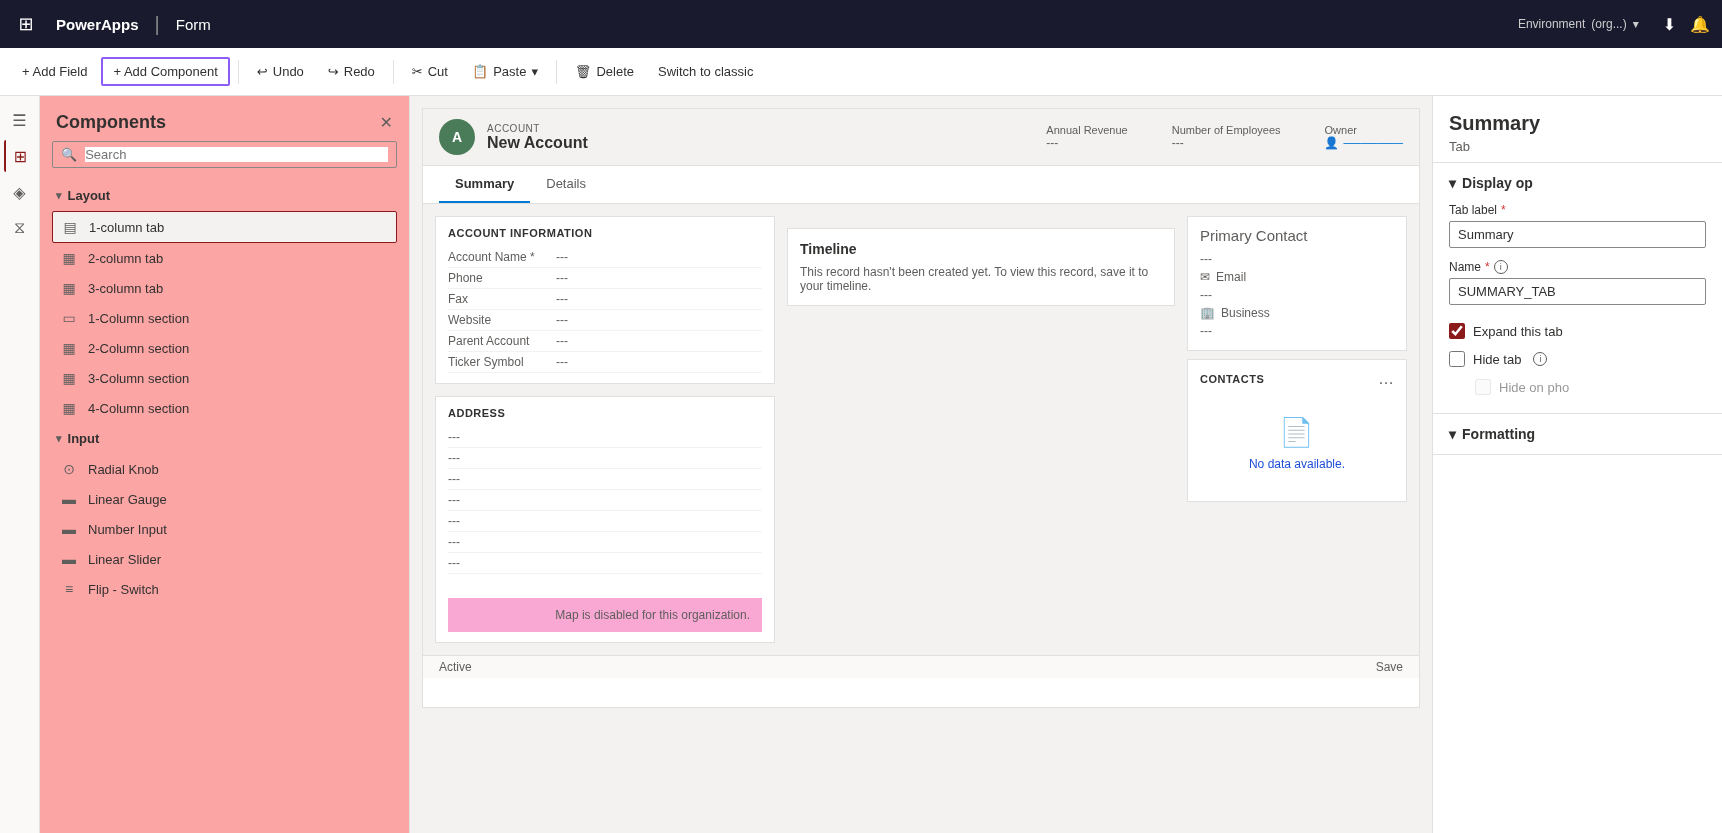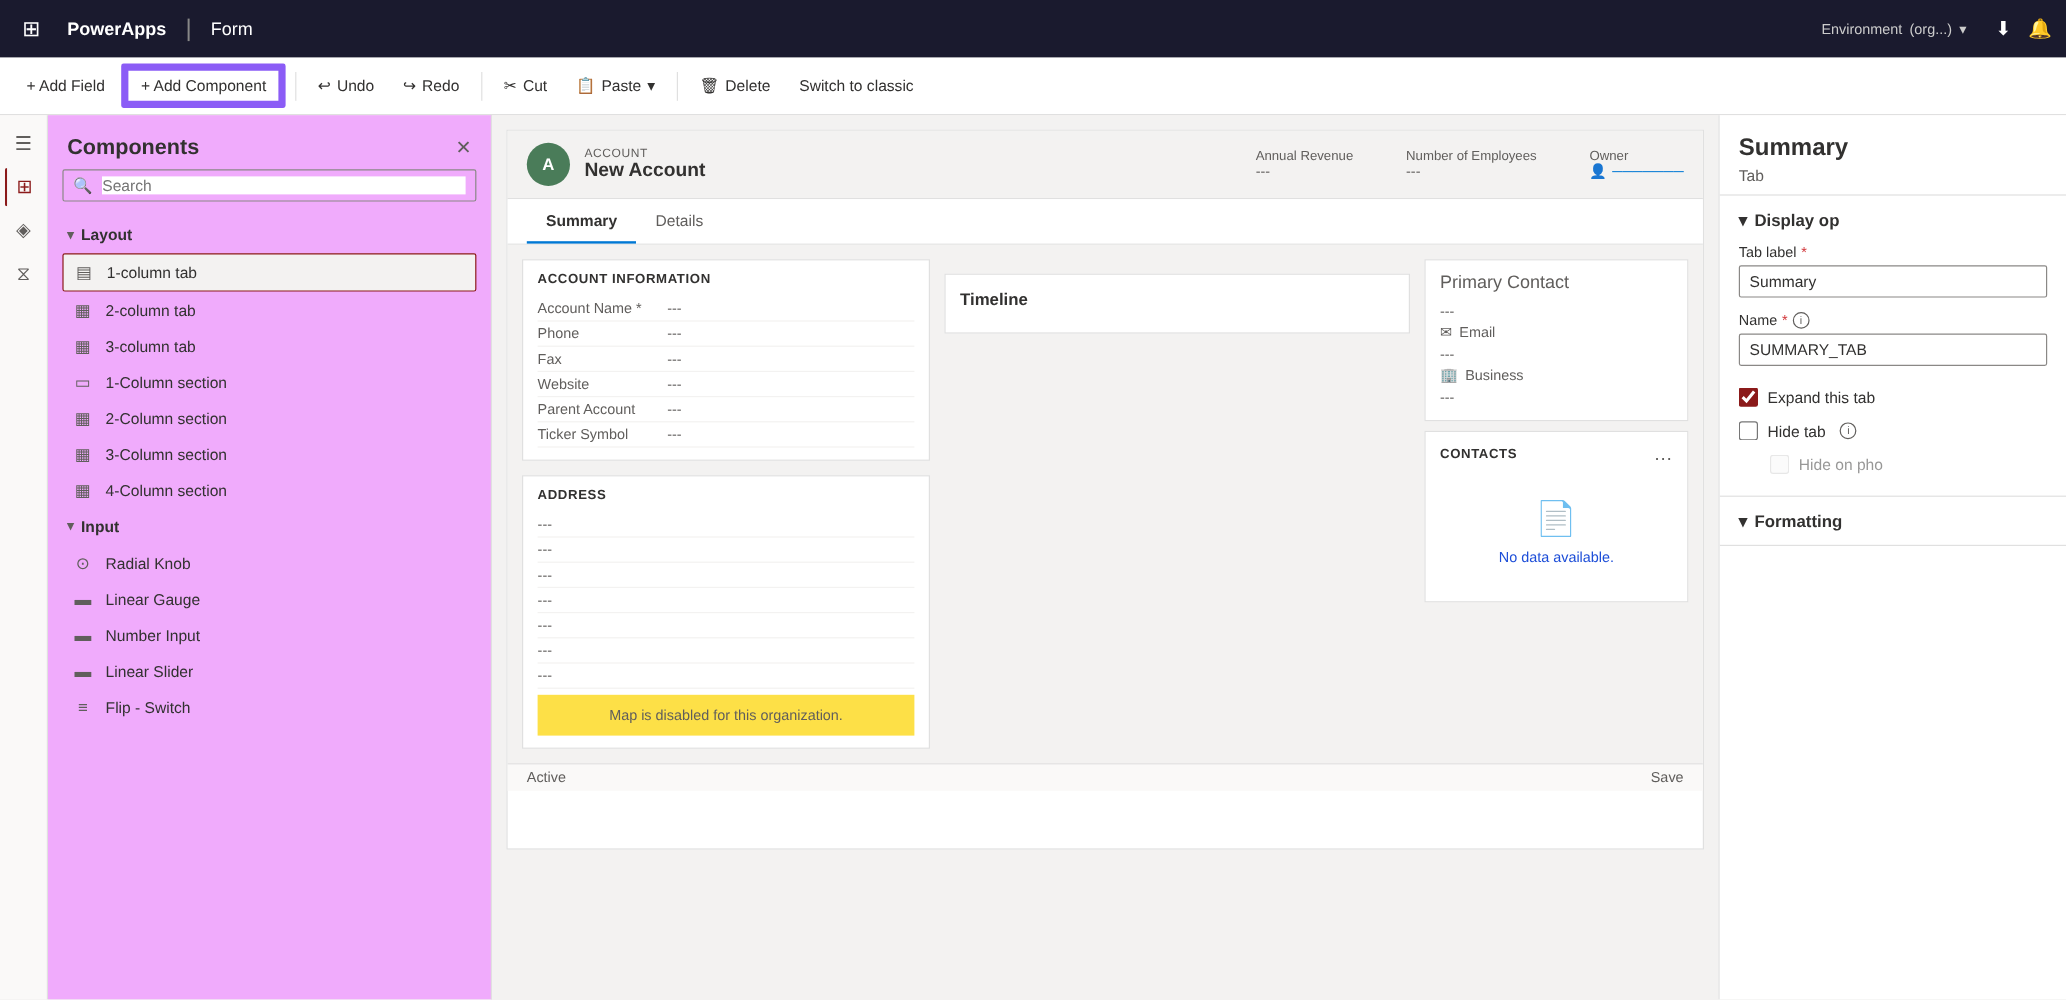--- a/index.html
+++ b/index.html
@@ -73,40 +73,40 @@
       gap: 5px;
       padding: 5px 10px;
       border: none;
       background: transparent;
       cursor: pointer;
       font-size: 13px;
       color: #323130;
       border-radius: 2px;
     }
     .toolbar-btn.primary {
-      border: 6px solid #8b5cf6;
+      border: 2px solid #8b5cf6;
       color: #323130;
     }
     .toolbar-separator {
       width: 1px;
       height: 24px;
       background: #e0e0e0;
       margin: 0 4px;
     }
 
     
     .main-layout {
       display: flex;
       height: calc(833px - 48px - 48px);
     }
 
     
     .sidebar {
       width: 370px;
-      background: #f0abfc;
+      background: #fca5a5;
       border-right: 1px solid #e0e0e0;
       display: flex;
       flex-direction: column;
       overflow: hidden;
     }
     .sidebar-header {
       display: flex;
       align-items: center;
       justify-content: space-between;
       padding: 16px 16px 8px 16px;
@@ -529,26 +529,26 @@
       justify-content: space-between;
       padding: 4px 16px;
       background: #faf9f8;
       border-top: 1px solid #e0e0e0;
       font-size: 12px;
       color: #605e5c;
     }
 
     
     .map-disabled {
-      background: #fde047;
+      background: #f9a8d4;
       padding: 10px 12px;
       font-size: 12px;
       color: #605e5c;
-      text-align: center;
-      margin-top: 5px;
+      text-align: right;
+      margin-top: 24px;
     }
   </style>
 </head>
 <body>
 
 <div class="topbar">
   <span class="topbar-waffle">⊞</span>
   <span class="topbar-logo">PowerApps</span>
   <span class="topbar-separator">|</span>
   <span class="topbar-title">Form</span>
@@ -763,20 +763,21 @@
             <div class="form-field-row">
                 <span class="form-field-value">---</span>
               </div>
             <div class="map-disabled">Map is disabled for this organization.</div>
           </div>
         </div>
 
         <div class="form-col-mid">
           <div class="timeline-box">
             <div class="timeline-title">Timeline</div>
+            <div class="timeline-empty">This record hasn't been created yet. To view this record, save it to your timeline.</div>
           </div>
         </div>
 
         <div class="form-col-right">
 
           <div class="right-contact">
             <div class="right-contact-title">Primary Contact</div>
             <div class="right-contact-row">
               <span class="right-contact-value">---</span>
             </div>

